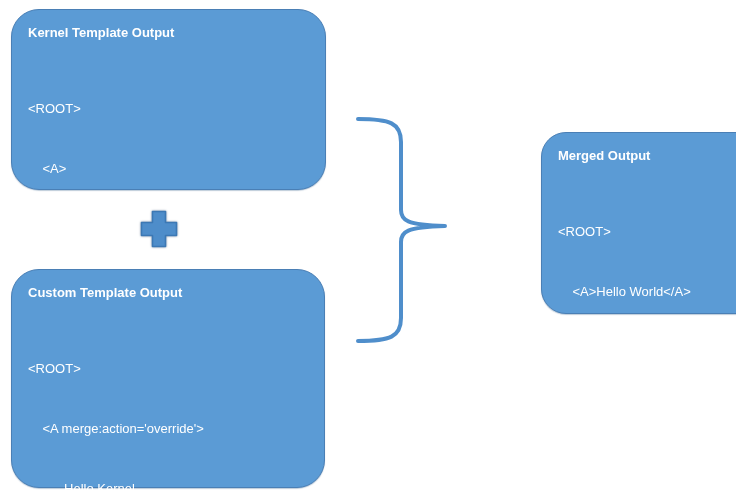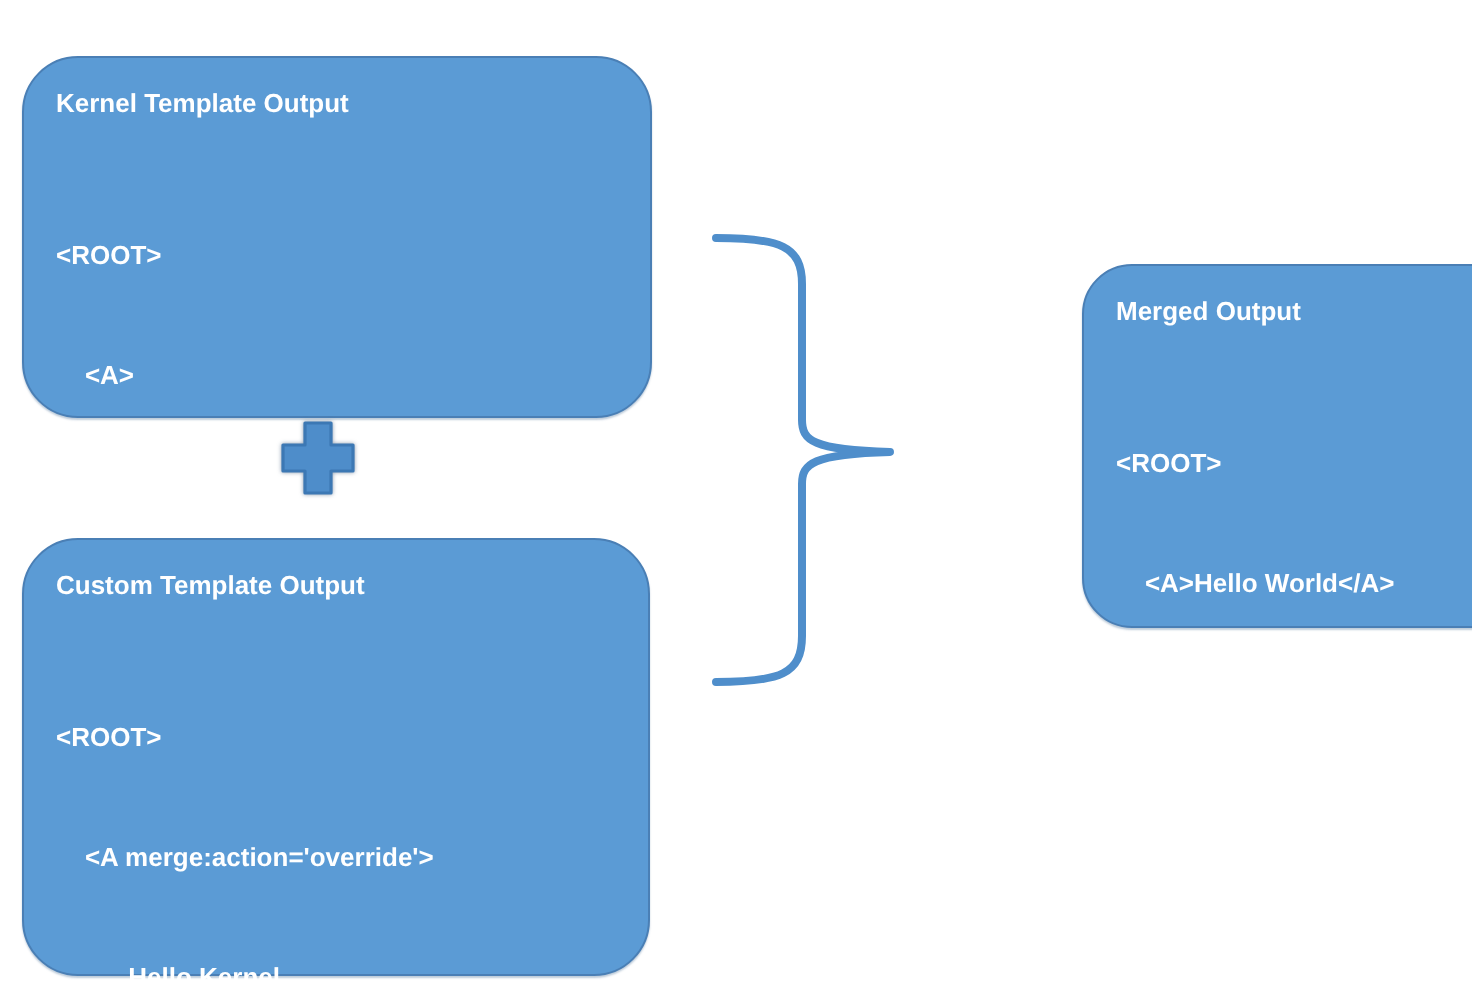--- a/index.html
+++ b/index.html
@@ -27,27 +27,27 @@
   }
   .box-title {
     font-size: 13px;
     font-weight: bold;
     line-height: 20px;
     white-space: pre;
   }
   .code-block {
     margin-top: 16px;
     font-size: 13px;
-    font-weight: bold;
+    font-weight: normal;
     line-height: 20px;
     white-space: pre;
   }
   .code-line { min-height: 20px; }
 
-  #kernel-box  { left: 11px;  top: 28px;  width: 315px; height: 181px; }
+  #kernel-box  { left: 11px;  top: 9px;  width: 315px; height: 181px; }
   #custom-box  { left: 11px;  top: 269px; width: 314px; height: 219px; }
   #merged-box  { left: 497px; top: 132px; width: 230px; height: 182px; border-radius: 25px; margin-left: 44px; }
 
   .plus-wrap {
     position: absolute;
     left: 140px;
     top: 210px;
     width: 38px;
     height: 38px;
   }

